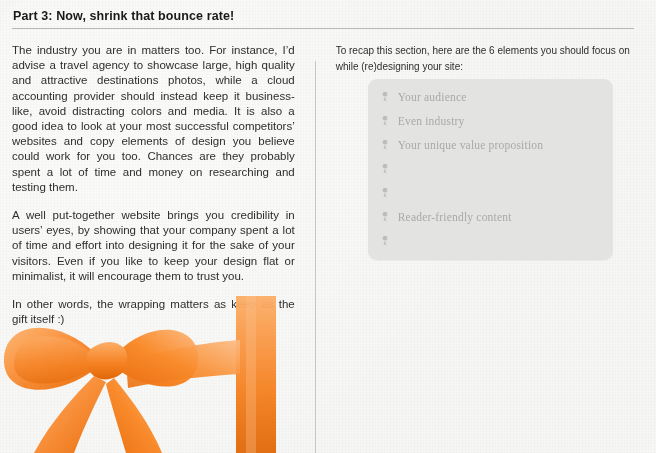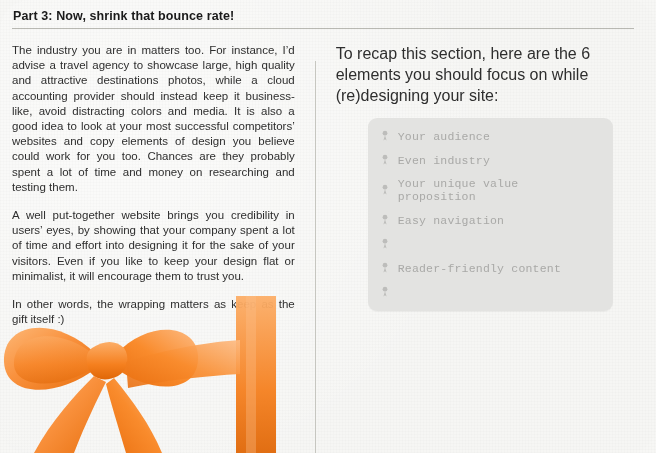--- a/index.html
+++ b/index.html
@@ -73,39 +73,39 @@
   }
   p.body {
     font-size: 11.5px;
     line-height: 15.2px;
     text-align: justify;
     margin: 0 0 13px 0;
     color: #2e2e2e;
     hyphens: auto;
   }
   .recap-intro {
-    font-size: 16px;
-    line-height: 21px;
-    margin: 0 0 12px 0;
+    font-size: 10px;
+    line-height: 16px;
+    margin: 0 0 4px 0;
     color: #2e2e2e;
   }
   .recap-box {
     margin-left: 32px;
     width: 245px;
     background: #e3e3e1;
     border-radius: 9px;
     padding: 11px 10px 12px 10px;
     box-sizing: border-box;
     box-shadow: 0 1px 1px rgba(0,0,0,0.04);
   }
   .recap-item {
     display: flex;
     align-items: center;
     margin: 0 0 10px 0;
-    font-family: Liberation Mono, monospace;
+    font-family: Liberation Serif, serif;
     font-size: 11.5px;
     color: #a9a9a7;
     letter-spacing: 0.2px;
   }
   .recap-item:last-child { margin-bottom: 0; }
   .bullet-icon {
     width: 14px;
     height: 14px;
     margin-right: 6px;
     flex: 0 0 14px;
@@ -179,21 +179,20 @@
           <span>Your unique value proposition</span>
         </div>
 
         <div class="recap-item">
           <span class="bullet-icon">
             <svg width="14" height="14" viewBox="0 0 14 14">
               <circle cx="7" cy="4.2" r="2.4" fill="#b7b7b5"></circle>
               <path d="M7 6.3 L5.4 11.5 L7 10.2 L8.6 11.5 Z" fill="#b7b7b5"></path>
             </svg>
           </span>
-          <span>Easy navigation</span>
         </div>
 
         <div class="recap-item">
           <span class="bullet-icon">
             <svg width="14" height="14" viewBox="0 0 14 14">
               <circle cx="7" cy="4.2" r="2.4" fill="#b7b7b5"></circle>
               <path d="M7 6.3 L5.4 11.5 L7 10.2 L8.6 11.5 Z" fill="#b7b7b5"></path>
             </svg>
           </span>
         </div>

